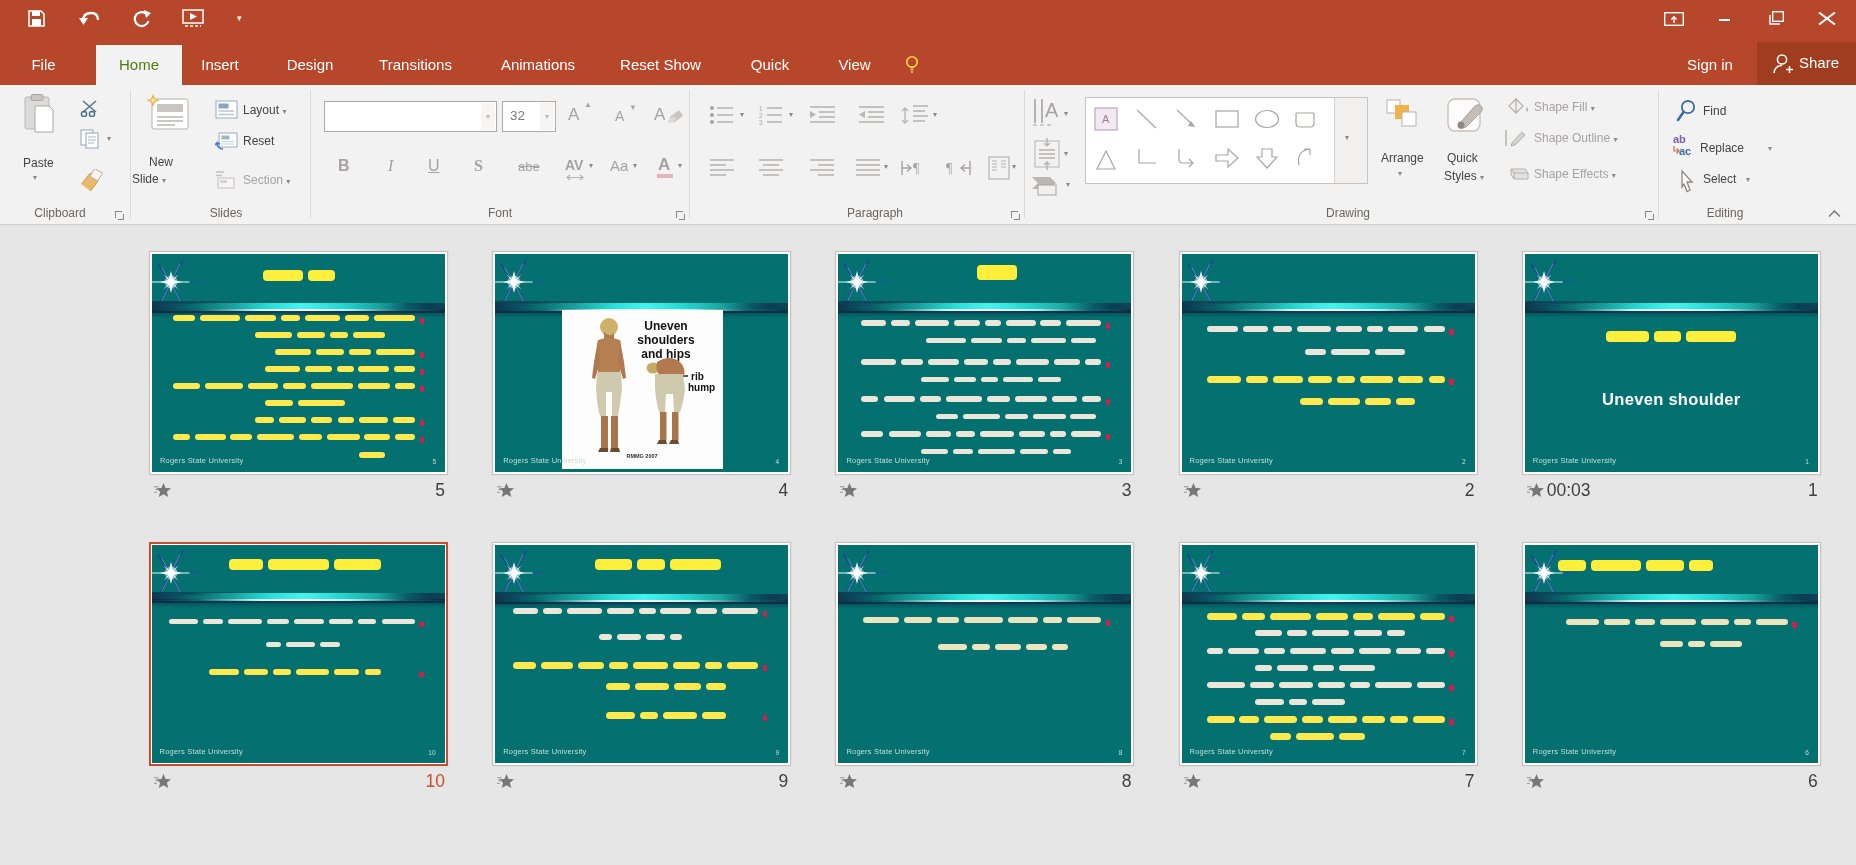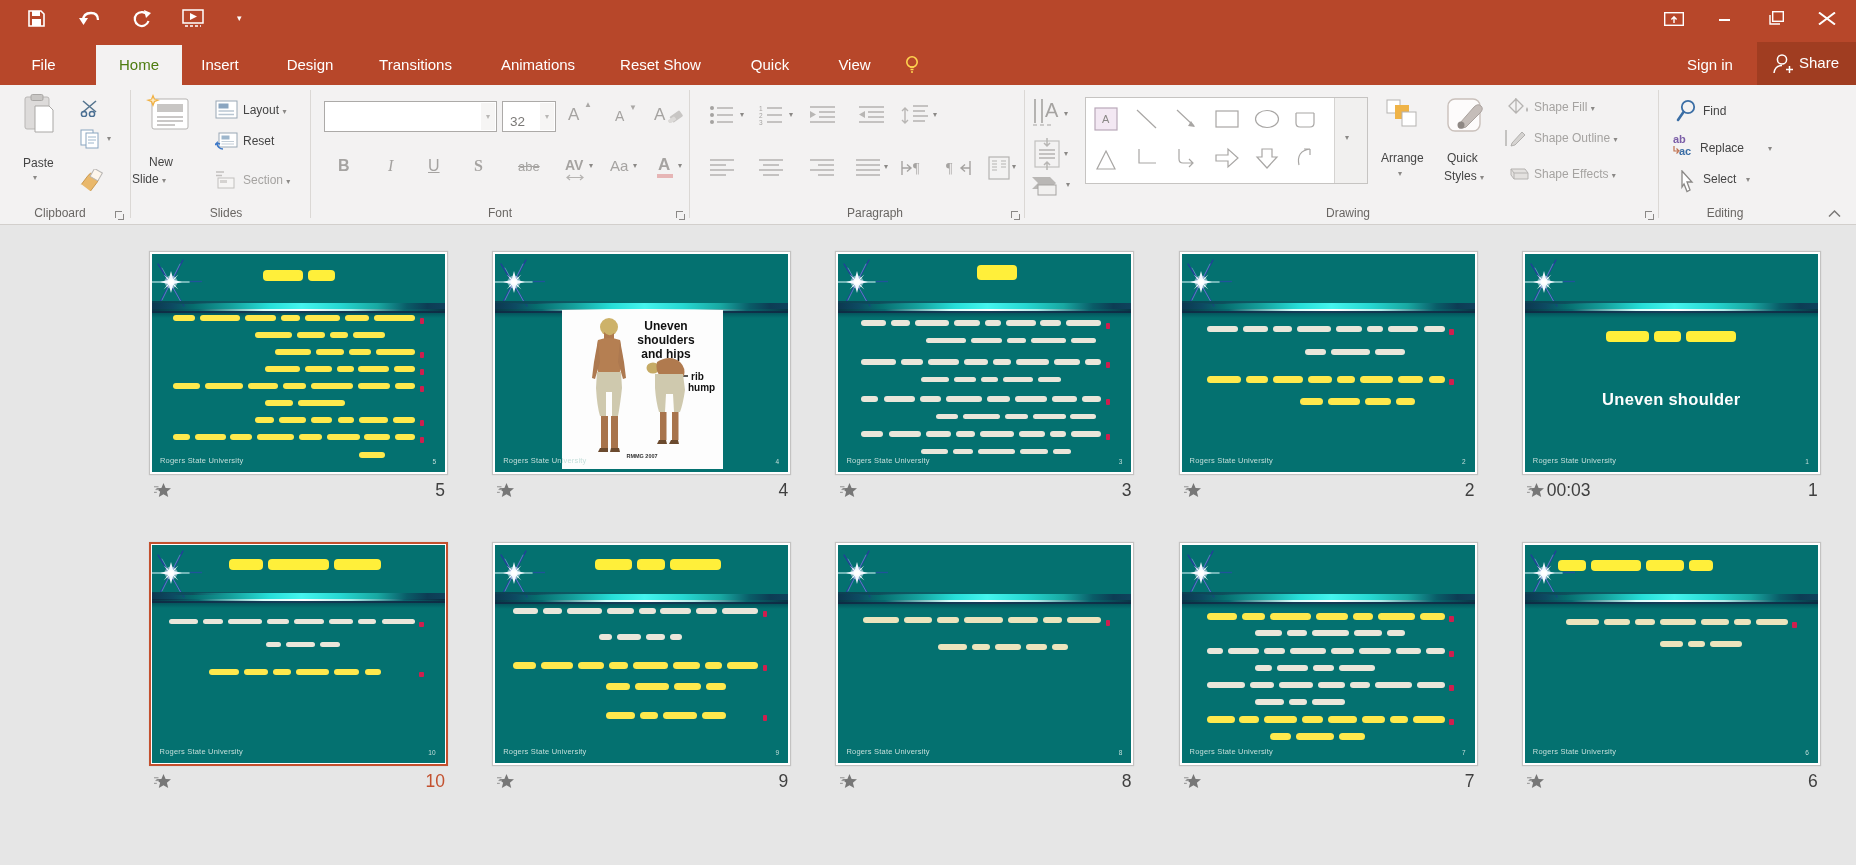--- a/index.html
+++ b/index.html
@@ -195,21 +195,21 @@
   <path d="M2,1 L10,1 M2,4.5 L8,4.5" stroke="#c2c0be" stroke-width="1.4"></path>
   <rect x="4" y="7" width="16" height="10" fill="#f6f5f4" stroke="#c2c0be"></rect>
   <rect x="6" y="9" width="7" height="3" fill="#d5d3d1"></rect>
 </svg>
 <div class="glbl" style="left:243px;top:88px">Section <span class="dk">▾</span></div>
 
 <div class="combo" style="left:324px;top:16px;width:173px">
         <div class="da">▾</div>
       </div>
 <div class="combo" style="left:502px;top:16px;width:54px;color:#7b7977;font-size:13.5px;
-  padding:12px 0 0 7px">32<div class="da">▾</div></div>
+  padding:6px 0 0 7px">32<div class="da">▾</div></div>
 <div class="glbl" style="left:568px;top:20px;font-size:17px">A</div>
 <span style="position:absolute;left:584px;top:15px;font-size:8px;color:#aaa8a6">▲</span>
 <div class="glbl" style="left:615px;top:23px;font-size:14px">A</div>
 <span style="position:absolute;left:629px;top:18px;font-size:8px;color:#aaa8a6">▼</span>
 <div class="glbl" style="left:654px;top:20px;font-size:17px">A</div>
 <svg class="abs" style="left:668px;top:24px" width="16" height="14" viewBox="0 0 16 14">
 <rect x="2" y="4" width="12" height="7" rx="1" fill="#c8c6c4" transform="rotate(-35 8 7)"></rect>
 <rect x="0" y="9" width="8" height="4" rx="1" fill="#dcdad8" transform="rotate(-35 4 11)"></rect>
       </svg>
 <div class="glbl" style="left:338px;top:72px;font-size:16px;font-weight:bold">B</div>

